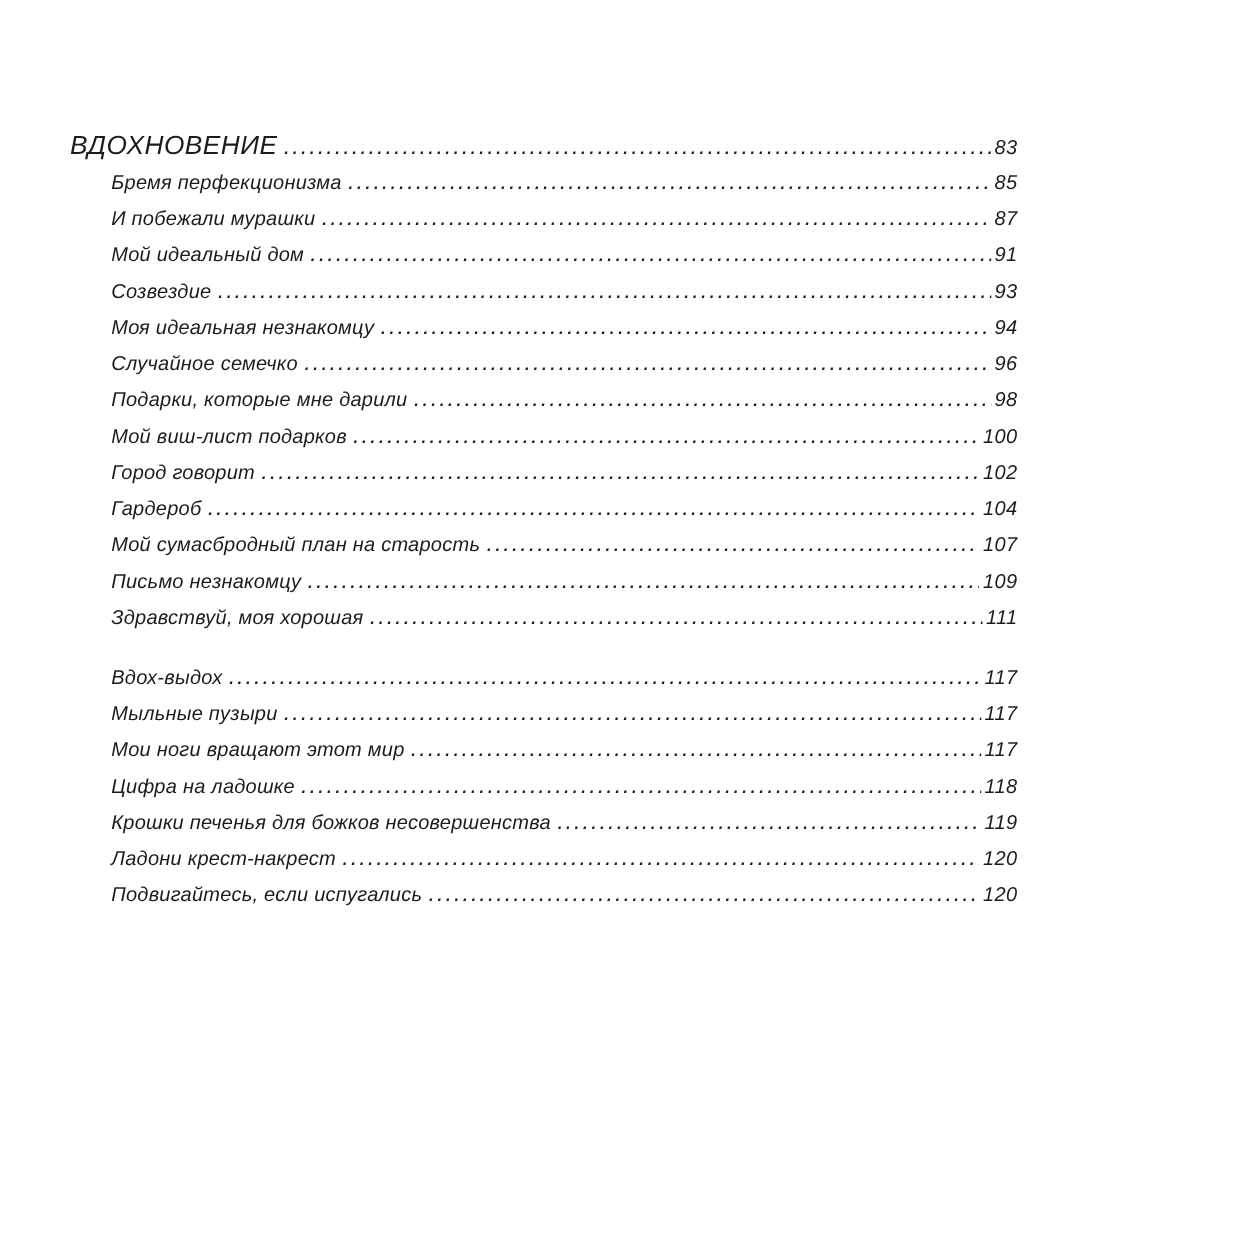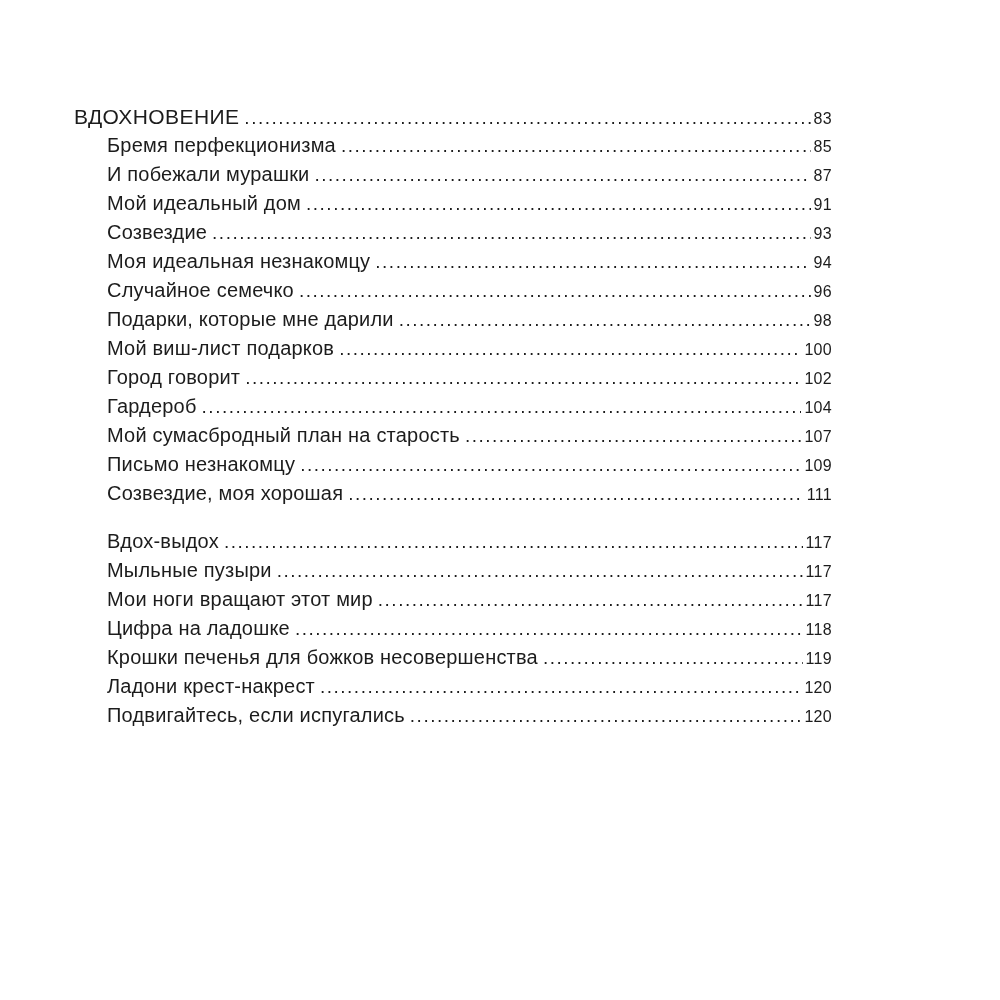--- a/index.html
+++ b/index.html
@@ -12,21 +12,22 @@
     height: 1000px;
     overflow: hidden;
     font-family: "Liberation Sans", sans-serif;
     color: #1c1c1c;
   }
   .page {
     width: 1000px;
     height: 1000px;
     background: #ffffff;
     box-sizing: border-box;
-    padding: 102px 155px 0 74px;
+    padding: 102px 155px 0 56px;
+    font-style: italic;
   }
   .toc {
     width: 758px;
   }
   .section + .section {
     margin-top: 19px;
   }
   .row {
     display: flex;
     align-items: baseline;
@@ -35,21 +36,21 @@
     white-space: nowrap;
   }
   .row.section-row .title {
     font-size: 21px;
     letter-spacing: 0.4px;
   }
   .row.item-row {
     padding-left: 33px;
   }
   .row.item-row .title {
-    font-size: 20px;
+    font-size: 16px;
     letter-spacing: 0.2px;
   }
   .title {
     flex: 0 0 auto;
   }
   .leader {
     flex: 1 1 auto;
     overflow: hidden;
     margin: 0 3px 0 5px;
     font-size: 19px;
@@ -130,21 +131,21 @@
           <span class="title">Мой сумасбродный план на старость</span>
           <span class="leader"></span>
           <span class="page-num">107</span>
         </div>
         <div class="row item-row">
           <span class="title">Письмо незнакомцу</span>
           <span class="leader"></span>
           <span class="page-num">109</span>
         </div>
         <div class="row item-row">
-          <span class="title">Созвездие, моя хорошая</span>
+          <span class="title">Здравствуй, моя хорошая</span>
           <span class="leader"></span>
           <span class="page-num">111</span>
         </div>
       </div>
       <div class="section">
         <div class="row item-row">
           <span class="title">Вдох-выдох</span>
           <span class="leader"></span>
           <span class="page-num">117</span>
         </div>

